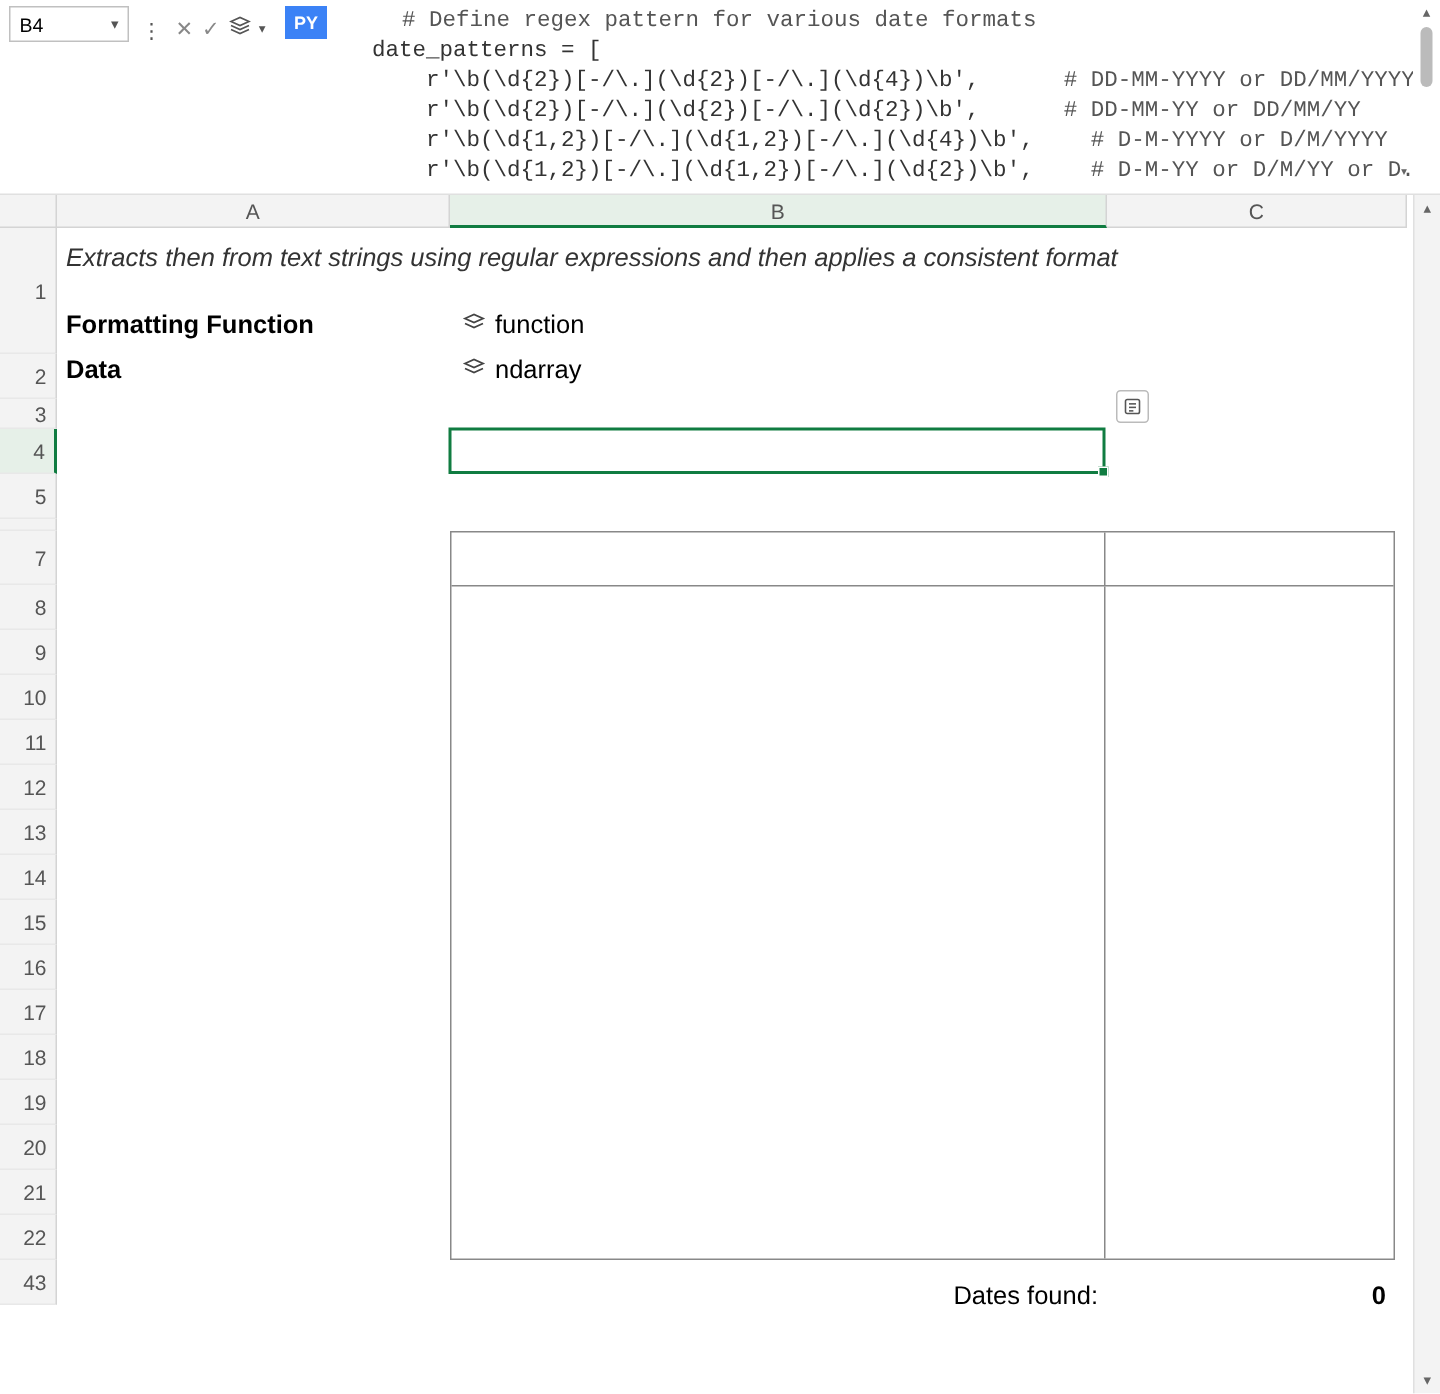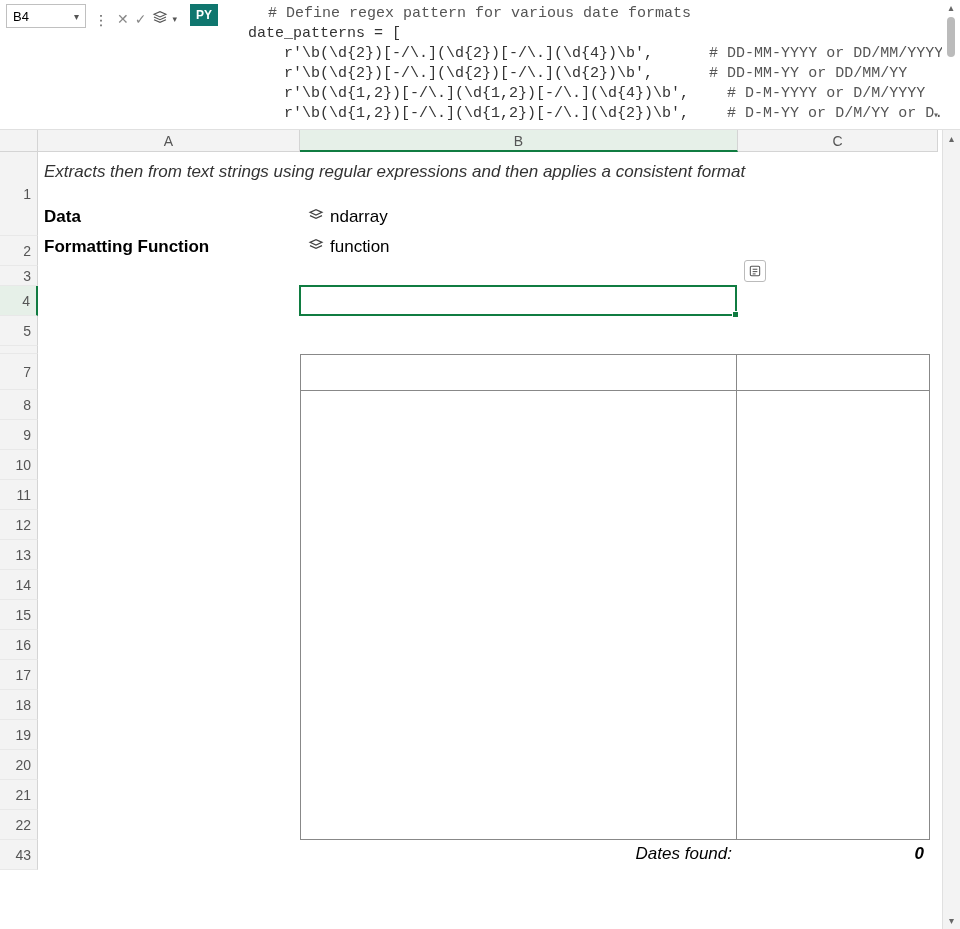--- a/index.html
+++ b/index.html
@@ -42,21 +42,21 @@
     display: flex;
     gap: 4px;
     align-items: center;
     color: #888;
     font-size: 14px;
   }
   .fx-icons span { padding: 0 1px; }
   .stack-icon svg { width: 16px; height: 16px; }
   .dd-chev { font-size: 9px; color: #555; margin-left: -2px;}
   .py-badge {
-    background: #0f766e;
+    background: #3b82f6;
     color: #fff;
     font-weight: bold;
     font-size: 12px;
     padding: 4px 6px;
     margin-left: 6px;
     align-self: flex-start;
     margin-top: 4px;
     height: 22px;
     display:flex;align-items:center;
   }
@@ -222,22 +222,21 @@
     display:flex;
     height: calc(100% - 36px);
   }
   .data-box .body > div:first-child { flex:1; border-right:1px solid #888; }
   .data-box .body > div:last-child { width:192px; }
 
   .footer-row {
     position:absolute;
     display:flex;
     font-size:17px;
-    align-items:flex-start;
-    font-style:italic;
+    align-items:flex-end;
   }
   .footer-label { text-align:right; padding-right:6px; }
   .footer-val { font-weight:700; text-align:right; padding-right:6px; }
 
   .vscroll {
     width:18px;
     background:#f3f3f3;
     border-left:1px solid #e0e0e0;
     display:flex;flex-direction:column;align-items:center;
   }
@@ -362,37 +361,37 @@
       <div class="col-h colB sel"><span>B</span></div>
       <div class="col-h colC"><span>C</span></div>
     </div>
     <div class="cells">
       <div class="sheet-content">
         <div class="subtitle" style="margin-top:8px">Extracts then from text strings using regular expressions and then applies a consistent format</div>
 
         <div style="height:20px"></div>
 
         <div class="label-row">
+          <div class="labelA">Formatting Function</div>
+          <div class="valB">
+            <span class="stack-small"><svg viewBox="0 0 24 24" fill="none" stroke="#444" stroke-width="1.8">
+                  <path d="M3 8 L12 4 L21 8 L12 12 Z"></path>
+                  <path d="M3 13 L12 17 L21 13"></path>
+                </svg></span>
+            <span>function</span>
+          </div>
+        </div>
+        <div class="label-row">
           <div class="labelA">Data</div>
           <div class="valB">
             <span class="stack-small"><svg viewBox="0 0 24 24" fill="none" stroke="#444" stroke-width="1.8">
                   <path d="M3 8 L12 4 L21 8 L12 12 Z"></path>
                   <path d="M3 13 L12 17 L21 13"></path>
                 </svg></span>
             <span>ndarray</span>
-          </div>
-        </div>
-        <div class="label-row">
-          <div class="labelA">Formatting Function</div>
-          <div class="valB">
-            <span class="stack-small"><svg viewBox="0 0 24 24" fill="none" stroke="#444" stroke-width="1.8">
-                  <path d="M3 8 L12 4 L21 8 L12 12 Z"></path>
-                  <path d="M3 13 L12 17 L21 13"></path>
-                </svg></span>
-            <span>function</span>
           </div>
         </div>
 
         <div style="height:8px"></div>
 
       </div>
 
       <div class="selected-cell" style="left:261px;top:133px;width:438px;height:31px;">
         <div class="fill-handle"></div>
       </div>

